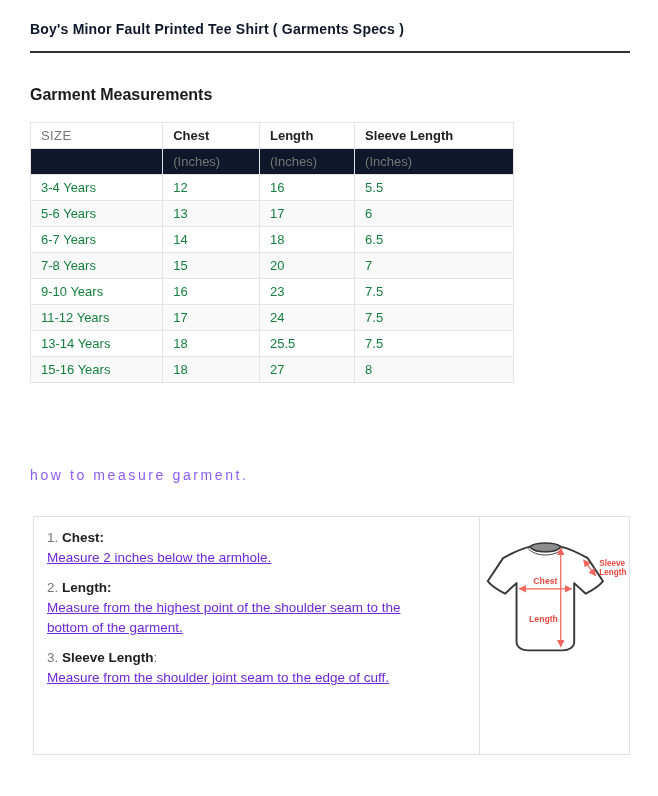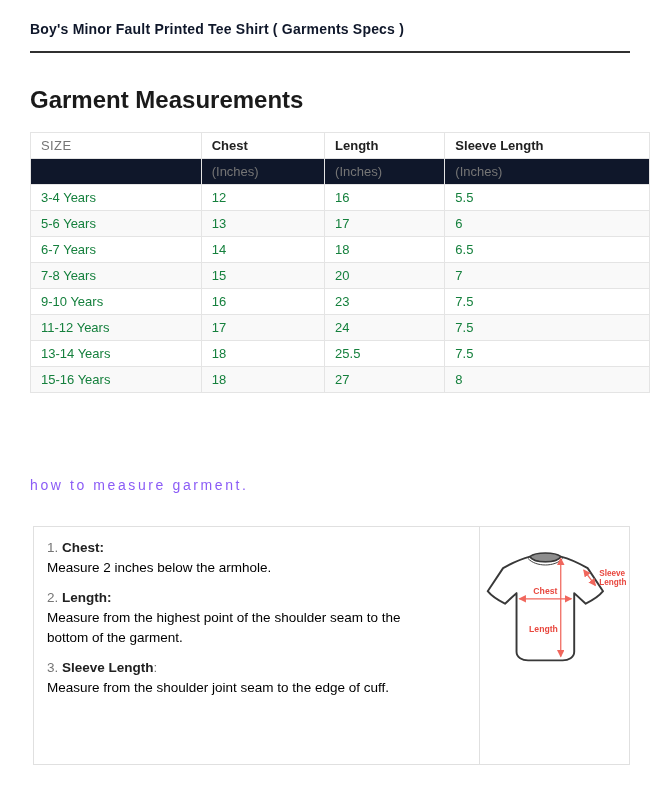--- a/index.html
+++ b/index.html
@@ -22,29 +22,29 @@
   }
   .title-rule {
     border: none;
     border-top: 2px solid #303030;
     margin: 14px 0 0 0;
   }
 
   
   .section-heading {
     margin-top: 33px;
-    font-size: 24px;
+    font-size: 16px;
     font-weight: bold;
     color: #1a1a1a;
   }
 
   
   table.spec-table {
     margin-top: 18px;
-    width: 620px;
+    width: 484px;
     border-collapse: collapse;
     font-size: 13px;
   }
   table.spec-table th, table.spec-table td {
     border: 1px solid #e4e4e4;
     padding: 5px 10px;
     height: 26px;
     text-align: left;
     font-weight: normal;
     white-space: nowrap;
@@ -79,21 +79,21 @@
     width: 447px;
     border-right: 1px solid #e0e0e0;
     padding: 11px 36px 12px 13px;
     font-size: 13.5px;
     line-height: 20px;
     color: #616161;
   }
   .step { margin-bottom: 10px; }
   .step-head { color: #757575; }
   .step-head b { color: #212121; font-weight: bold; }
-  .step-body { color: #000000; }
+  .step-body { color: #6d28d9; text-decoration: underline; }
 
   .diagram-cell {
     flex: 1;
     padding-top: 12px;
     text-align: center;
   }
   .diagram-cell svg { display: block; margin: 0 auto; }
 </style>
 </head>
 <body>

